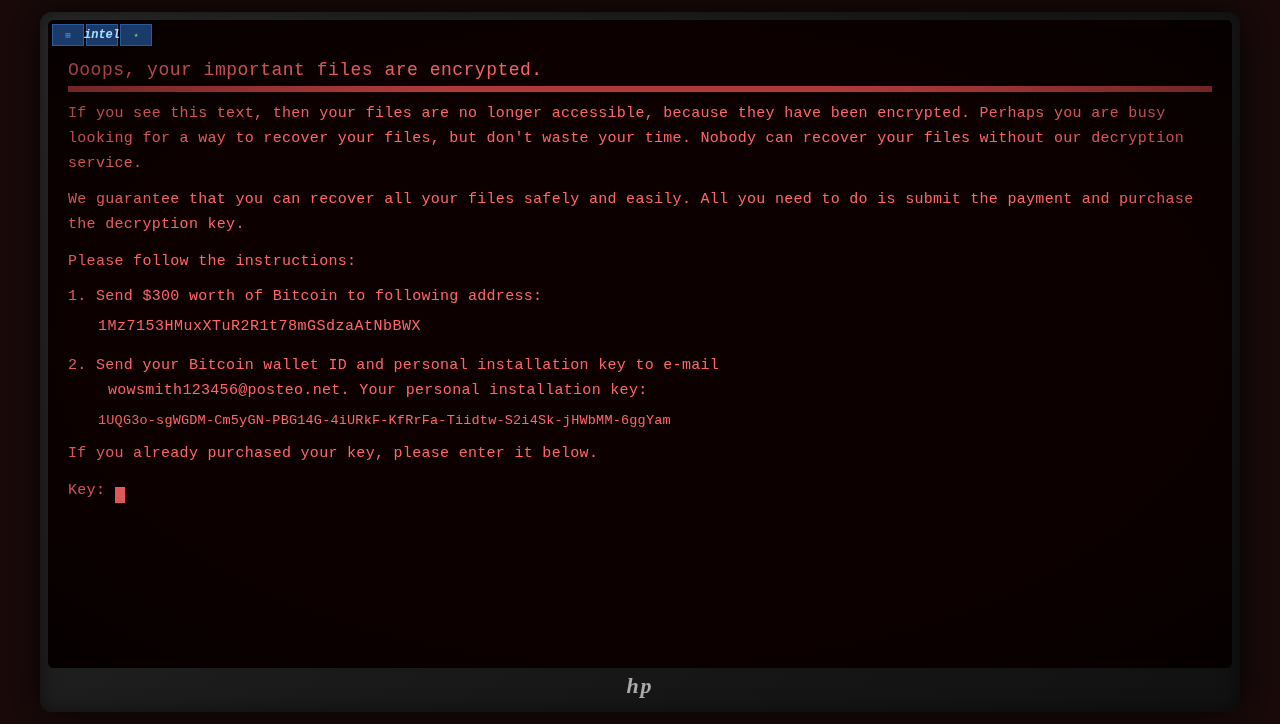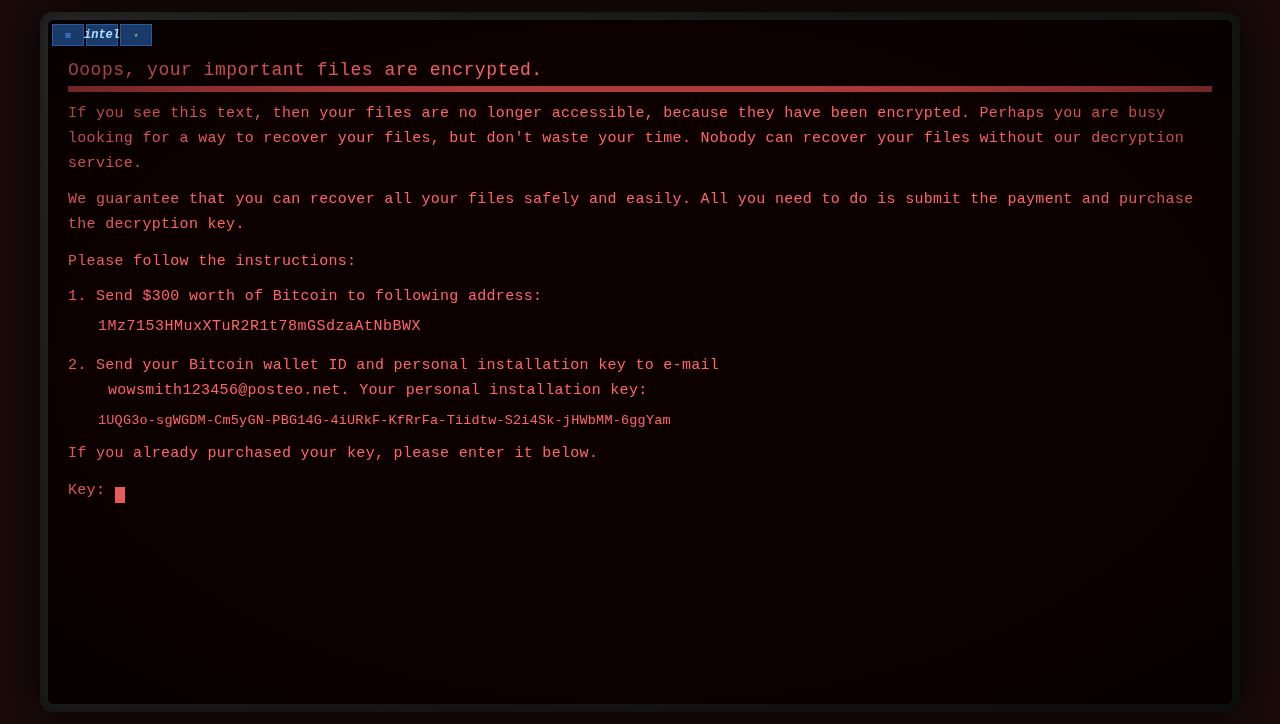--- a/index.html
+++ b/index.html
@@ -213,13 +213,16 @@
 
         <p class="key-line">1UQG3o-sgWGDM-Cm5yGN-PBG14G-4iURkF-KfRrFa-Tiidtw-S2i4Sk-jHWbMM-6ggYam</p>
 
         <p>If you already purchased your key, please enter it below.</p>
         <p>
           <span>Key: </span><span class="cursor"></span>
         </p>
       </div>
     </div>
   </div>
+  <div class="monitor-bottom">
+    <span class="hp-logo">hp</span>
+  </div>
 </div>
 
 </body></html>

